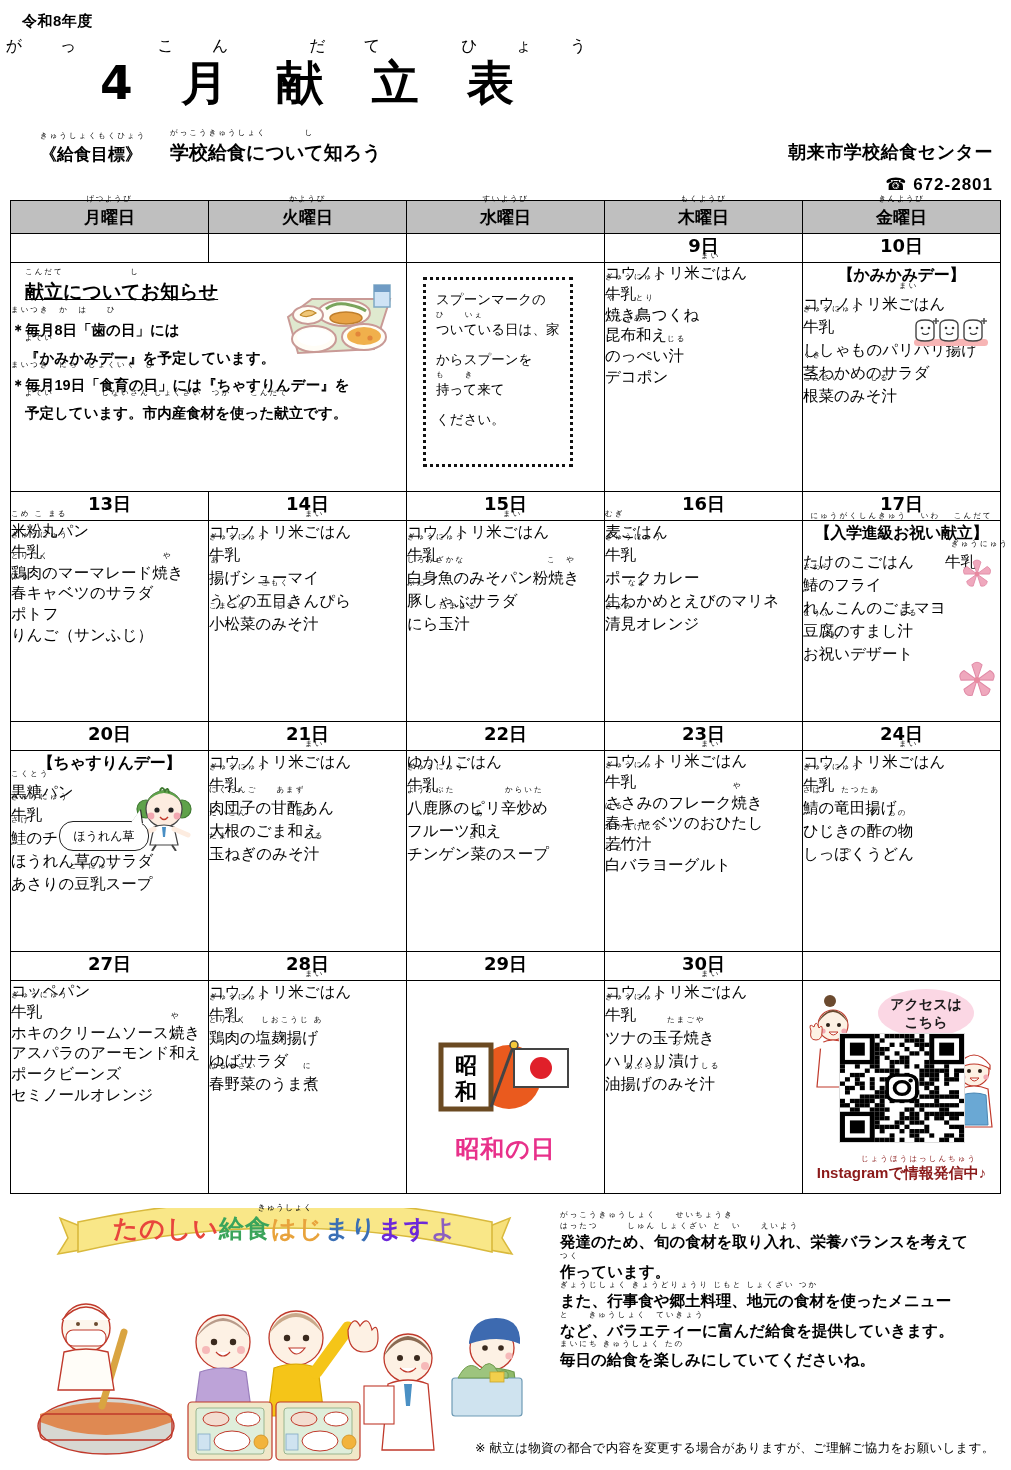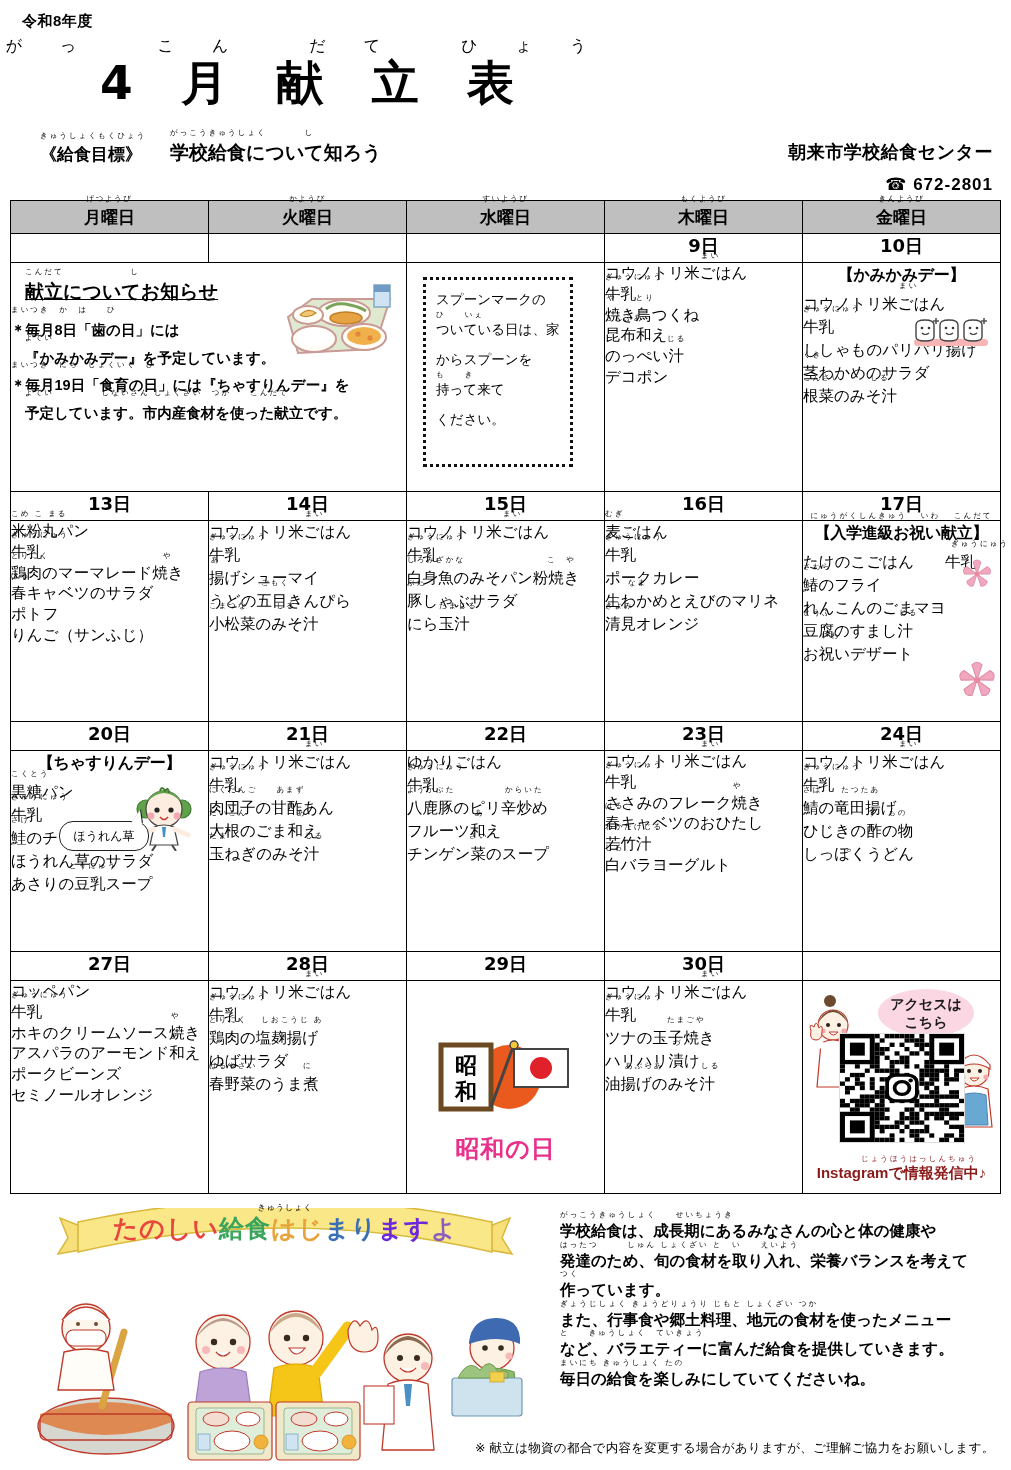--- a/index.html
+++ b/index.html
@@ -786,21 +786,21 @@
       <circle cx="473" cy="62" r="2.8" fill="#3a2a1e"></circle>
     <circle cx="481" cy="70" r="3.6" fill="#f6b9b9"></circle>
     <path d="M444 86 Q464 78 486 86 L490 118 L440 118 Z" fill="#8fba6a" stroke="#6f9b4c" stroke-width="1.2"></path>
     <rect x="424" y="92" width="70" height="38" rx="3" fill="#cfe3ef" stroke="#6f9bb5" stroke-width="1.2"></rect>
     <path d="M430 92 q10 -20 22 -8 q10 -14 18 2 q12 -4 10 6 Z" fill="#9dc47e" stroke="#6f9b4c" stroke-width="1"></path>
     <rect x="462" y="86" width="14" height="10" fill="#f2cf4c" stroke="#c9a62c" stroke-width=".8"></rect>
   </svg>
 </div>
 
 <div class="bottom-text">
-    <p><span class="rb">がっこうきゅうしょく　　せいちょうき</span><span>学校給食は、成長期にあるみなさんの心と体の健康や</span></p>
+    <p><span class="rb">がっこうきゅうしょく　　せいちょうき</span></p>
     <p><span class="rb">はったつ　　　しゅん しょくざい と　い　　えいよう</span><span>発達のため、旬の食材を取り入れ、栄養バランスを考えて</span></p>
     <p><span class="rb">つく</span><span>作っています。</span></p>
     <p><span class="rb">ぎょうじしょく きょうどりょうり じもと しょくざい つか</span><span>また、行事食や郷土料理、地元の食材を使ったメニュー</span></p>
     <p><span class="rb">と　　きゅうしょく　ていきょう</span><span>など、バラエティーに富んだ給食を提供していきます。</span></p>
     <p><span class="rb">まいにち きゅうしょく たの</span><span>毎日の給食を楽しみにしていてくださいね。</span></p>
   </div>
 
 <div class="footnote">※ 献立は物資の都合で内容を変更する場合がありますが、ご理解ご協力をお願いします。</div>
 
 </body></html>

